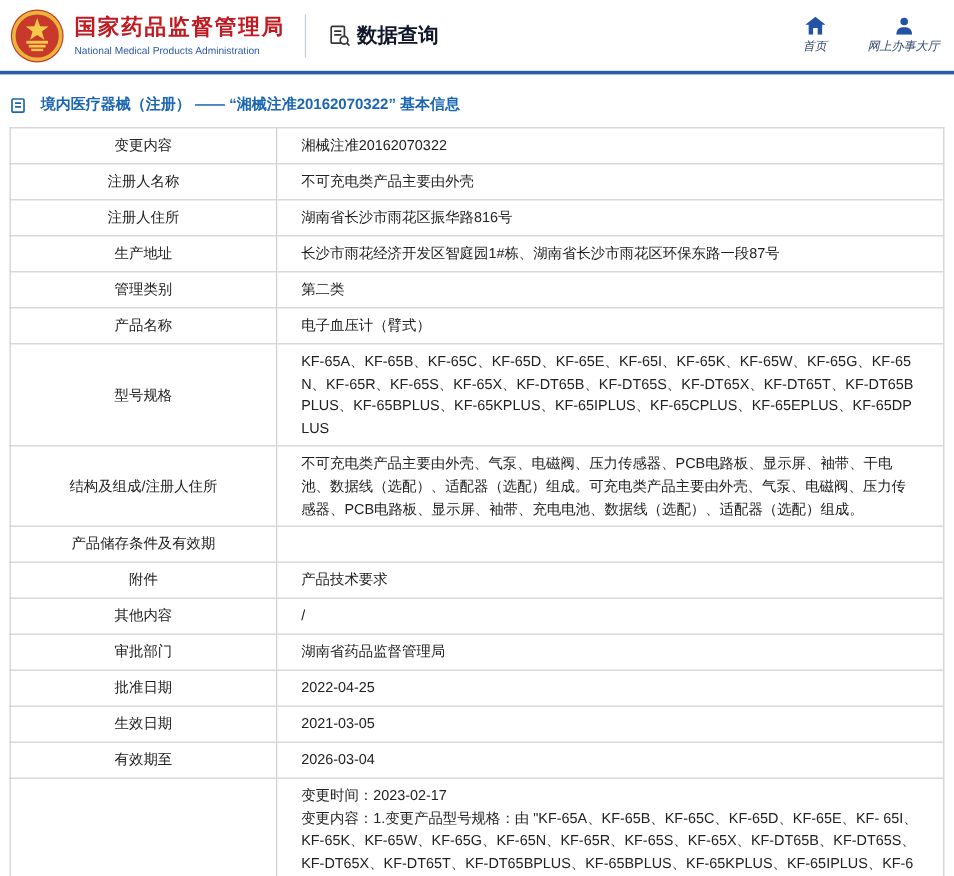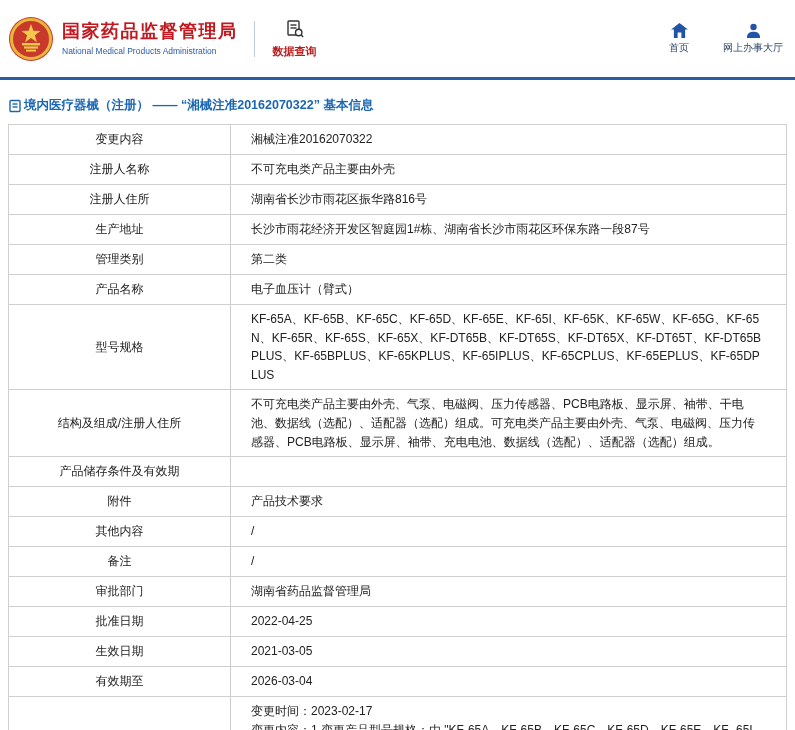--- a/index.html
+++ b/index.html
@@ -17,21 +17,21 @@
     font-size:12px;
     position:relative;
     height:730px;
     overflow:hidden;
   }
   
   header{
     display:flex;
     align-items:center;
     padding:8px 12px 8px 8px;
-    height:80px;
+    height:62px;
     border-bottom:3px solid var(--accent);
   }
   .logo-block{display:flex;align-items:center;cursor:pointer;}
   .agency-text{margin-left:8px;}
   .agency-name{
     color:var(--brand-red);
     font-size:18px;
     font-weight:bold;
     letter-spacing:1.5px;
     line-height:1.2;
@@ -42,33 +42,32 @@
     font-size:8.5px;
     margin-top:3px;
     white-space:nowrap;
   }
   .v-divider{
     width:1px;height:36px;background:#c2cede;
     margin:0 18px 0 16px;flex:none;
   }
   .section-title{
     display:flex;align-items:center;gap:5px;
-    font-size:11px;font-weight:bold;color:#b91c1c;
+    font-size:17px;font-weight:bold;color:#0f172a;
     white-space:nowrap;
-    flex-direction:column;
   }
   .spacer{flex:1;}
   .nav-item{
     display:flex;flex-direction:column;align-items:center;
     gap:3px;margin-left:34px;cursor:pointer;
-    font-size:10px;color:#33496b;white-space:nowrap;
+    font-size:10px;color:#33496b;white-space:nowrap;font-style:italic;
   }
   
   .breadcrumb{
-    display:flex;align-items:center;gap:2px;
+    display:flex;align-items:center;gap:12px;
     margin:17px 8px 10px 8px;
     color:var(--link);
     font-size:12.5px;
     font-weight:bold;
   }
   
   table{
     border-collapse:collapse;
     table-layout:fixed;
     width:779px;
@@ -194,24 +193,20 @@
       </tr>
       <tr>
         <th>附件</th>
         <td>产品技术要求</td>
       </tr>
       <tr>
         <th>其他内容</th>
         <td>/</td>
       </tr>
       <tr>
-        <th>备注</th>
-        <td>/</td>
-      </tr>
-      <tr>
         <th>审批部门</th>
         <td>湖南省药品监督管理局</td>
       </tr>
       <tr>
         <th>批准日期</th>
         <td>2022-04-25</td>
       </tr>
       <tr>
         <th>生效日期</th>
         <td>2021-03-05</td>

